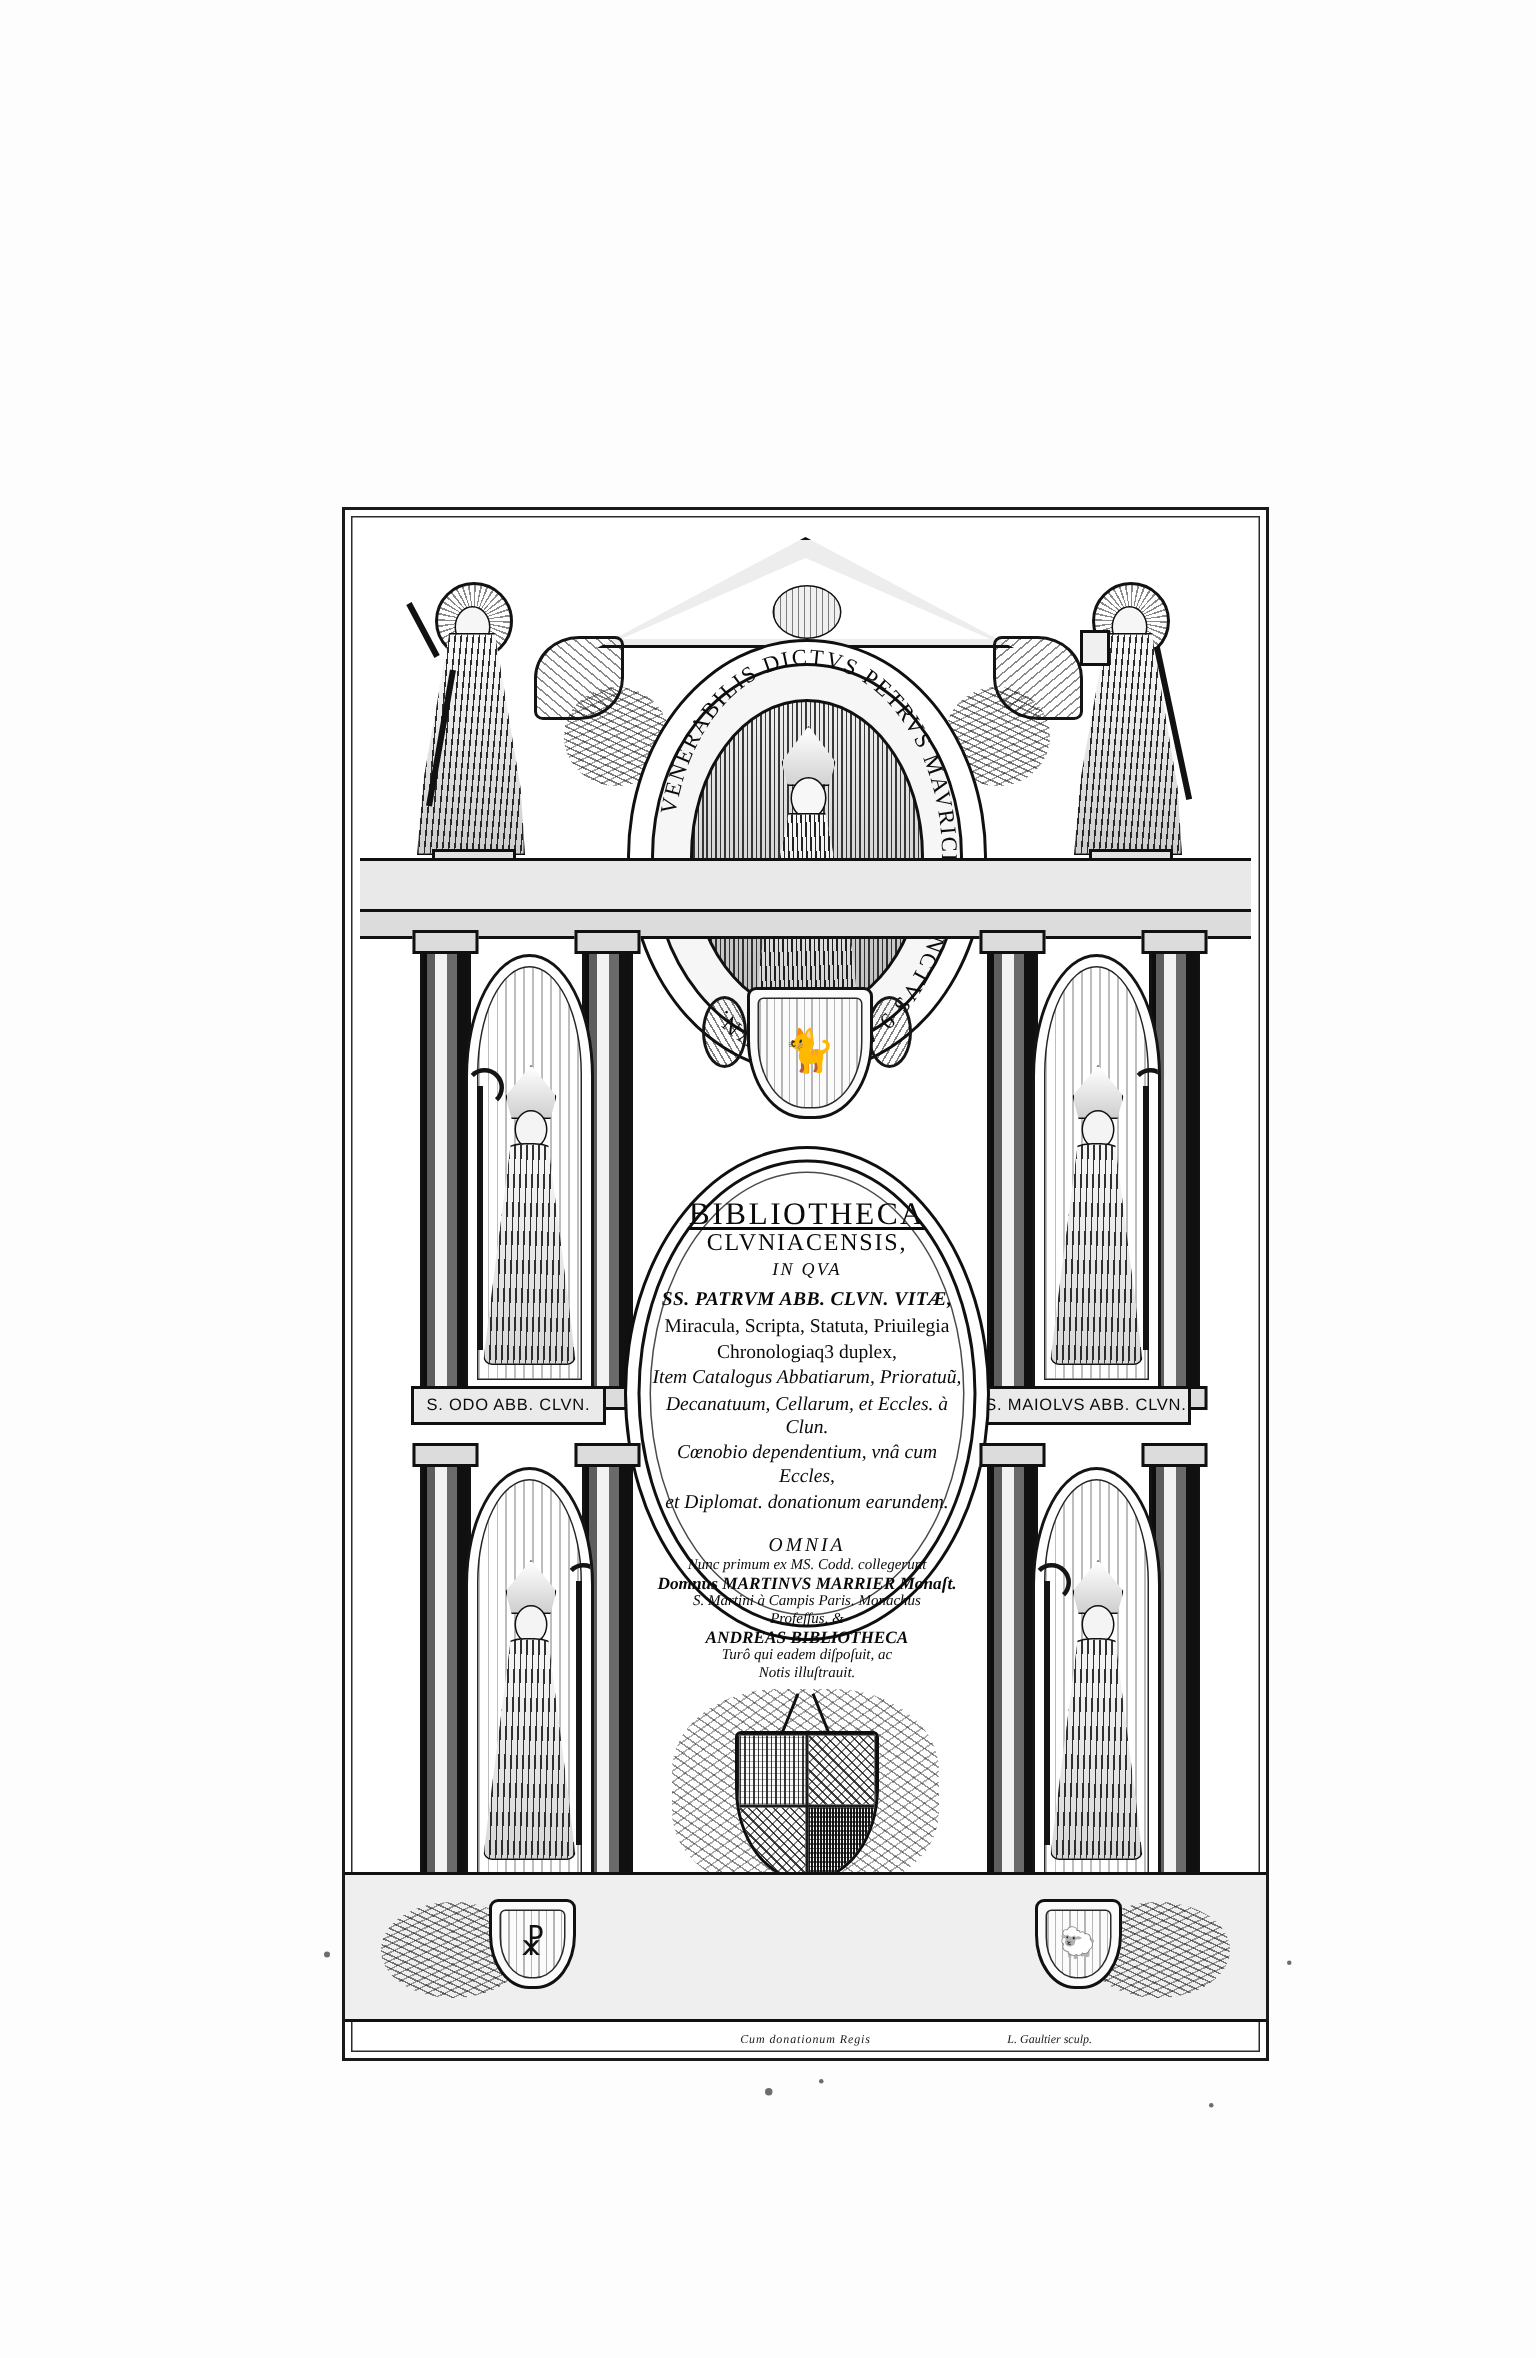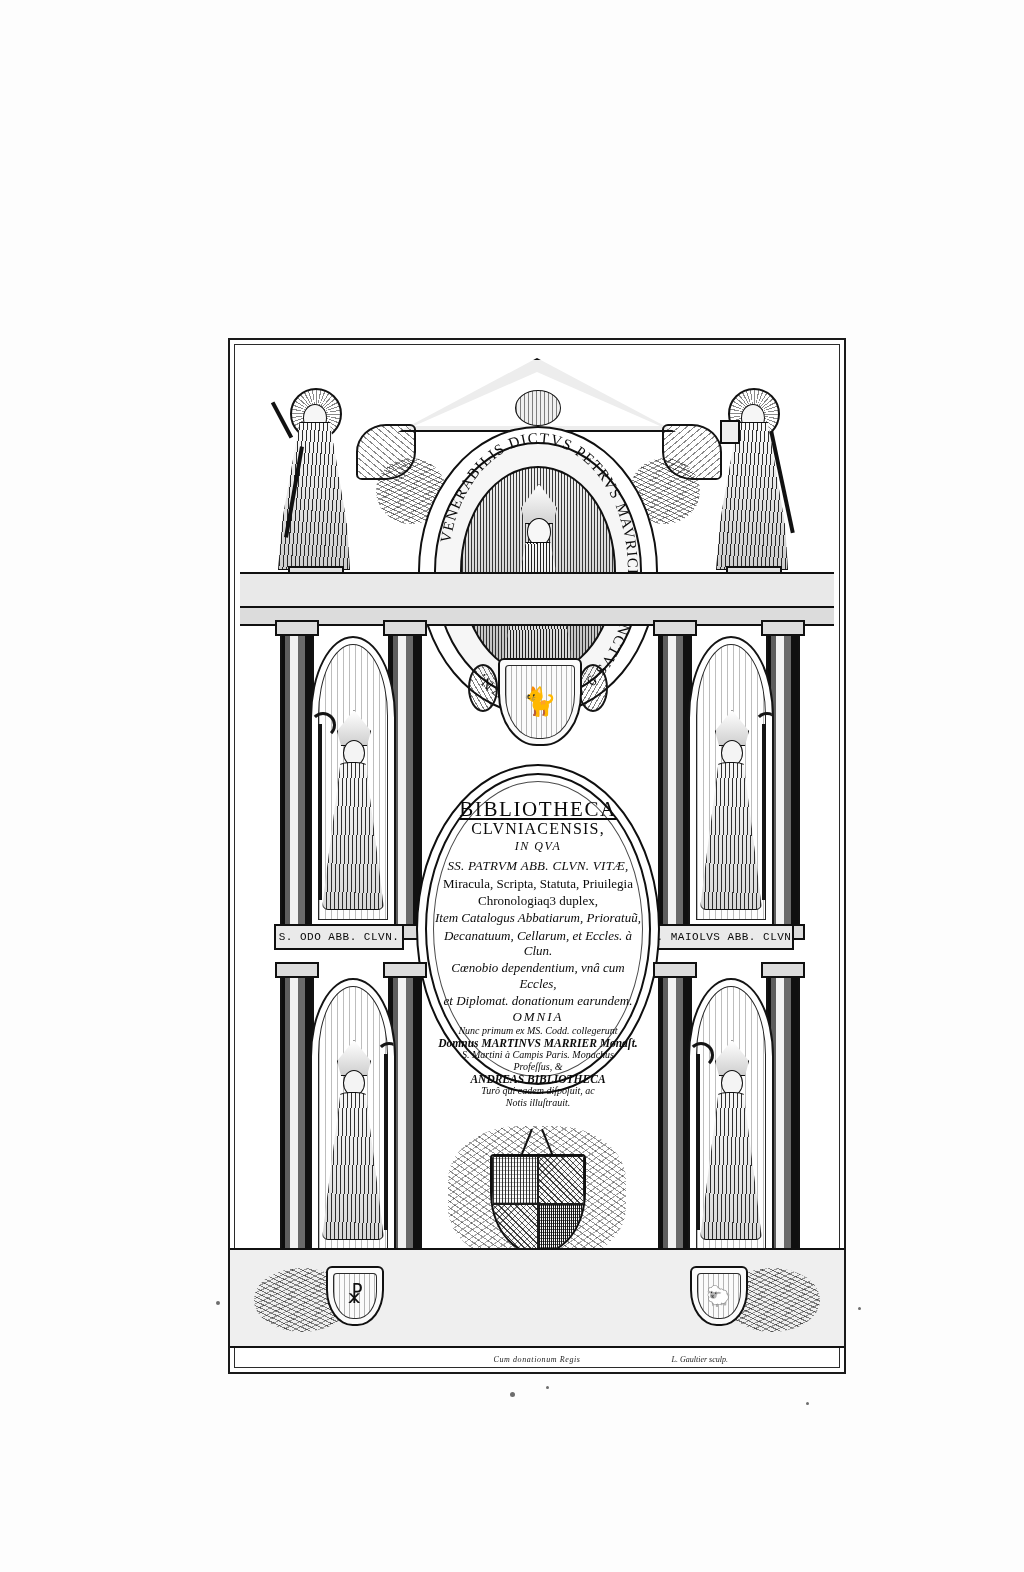--- a/index.html
+++ b/index.html
@@ -166,21 +166,21 @@
   .plinth {
     position: absolute;
     height: 22px;
     background: #eaeaea;
     border: 2px solid #101010;
     display: flex;
     align-items: center;
     justify-content: center;
   }
   .plinth span {
-    font-family: Liberation Mono, monospace;
+    font-family: Liberation Sans, sans-serif;
     font-size: 11px;
     letter-spacing: .5px;
     white-space: nowrap;
     color: #0a0a0a;
   }
 
   
   .pediment {
     position: absolute;
     left: 168px;
@@ -372,35 +372,35 @@
   }
   .t-3 {
     font-size: 12px;
     font-style: italic;
     letter-spacing: 1.5px;
     margin-top: 1px;
   }
   .t-4 {
     font-size: 13px;
     font-style: italic;
-    font-weight: normal;
+    font-weight: bold;
     letter-spacing: .3px;
     margin-top: 4px;
   }
   .t-body {
     font-size: 13px;
     line-height: 1.18;
     margin-top: 2px;
   }
   .t-body.it { font-style: italic; }
   .t-omnia {
     font-size: 13px;
     font-style: italic;
     letter-spacing: 2px;
-    margin-top: 1px;
+    margin-top: 14px;
   }
   .t-small {
     font-size: 10px;
     line-height: 1.2;
     font-style: italic;
   }
   .t-mid {
     font-size: 11.5px;
     font-style: italic;
     font-weight: bold;

